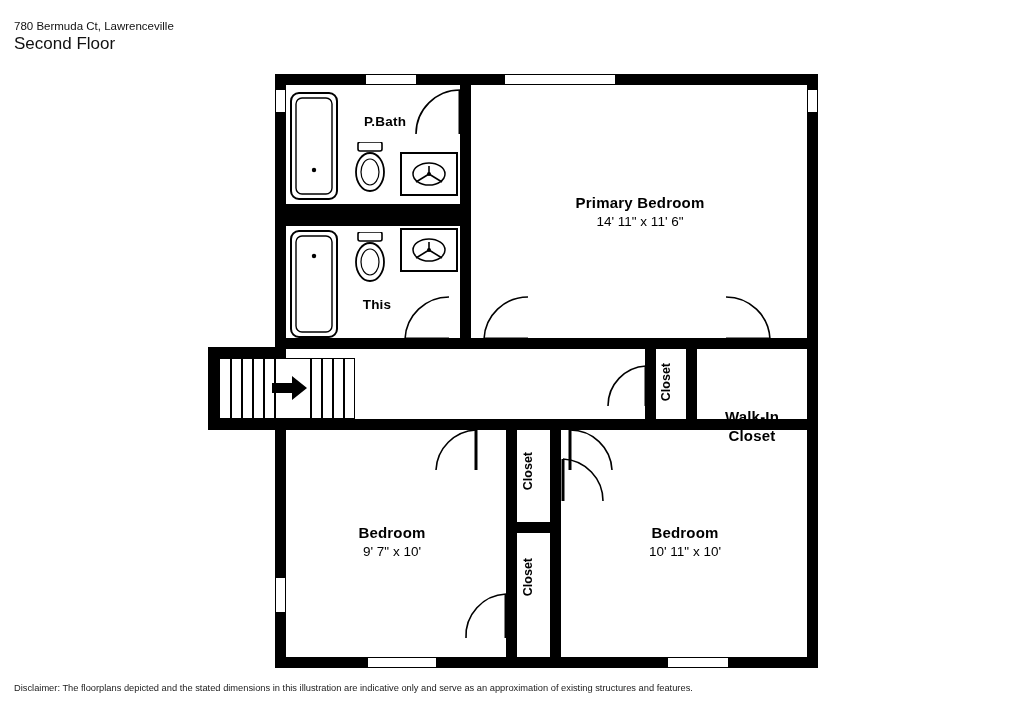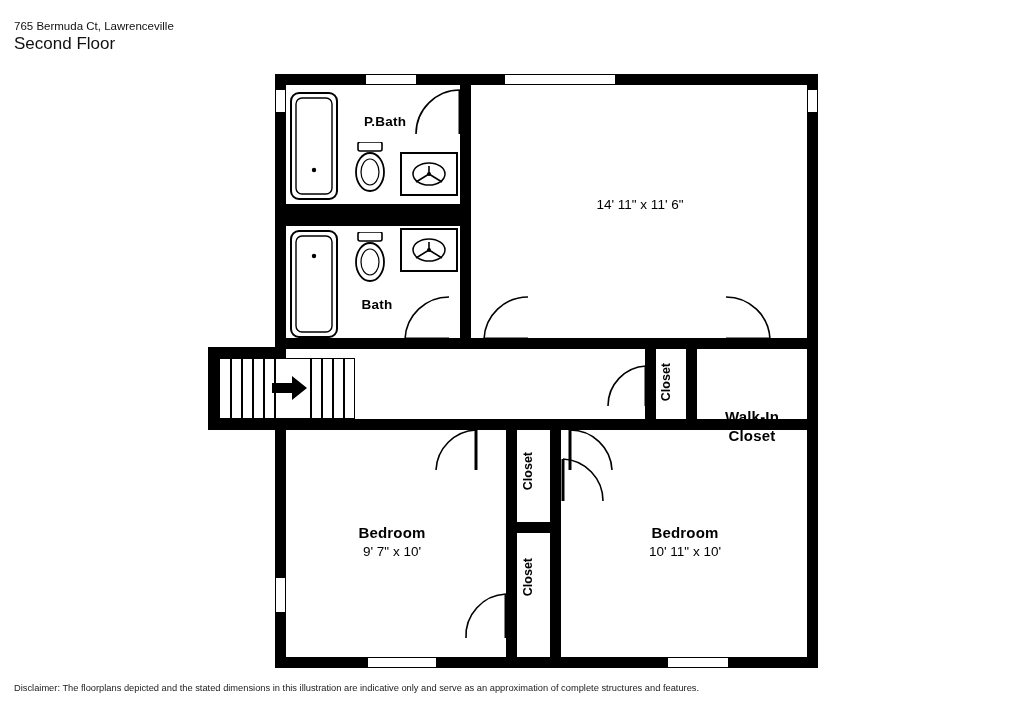--- a/index.html
+++ b/index.html
@@ -124,21 +124,21 @@
   }
 
   
   .fixture { position: absolute; }
   .fixture svg { display: block; }
 </style>
 </head>
 <body>
 
 <div id="header">
-  <div class="addr">765 Bermuda Ct, Lawrenceville</div>
+  <div class="addr">780 Bermuda Ct, Lawrenceville</div>
   <div class="floor">Second Floor</div>
 </div>
 
 <div id="plan">
 
   <div class="wall" style="left:275px; top:74px; width:543px; height:11px;"></div>
 
   <div class="window" style="left:366px; top:74px; width:50px; height:11px;"></div>
   <div class="window" style="left:505px; top:74px; width:110px; height:11px;"></div>
 
@@ -309,25 +309,26 @@
       <path d="M44 4 A42 42 0 0 0 4 48" fill="none" stroke="#000" stroke-width="1.6"></path>
       <line x1="44" y1="4" x2="44" y2="48" stroke="#000" stroke-width="3"></line>
     </svg>
   </div>
 
   <div class="label small" style="left:330px; top:114px; width:110px;">
     <div class="name">P.Bath</div>
   </div>
 
   <div class="label" style="left:520px; top:194px; width:240px;">
+    <div class="name">Primary Bedroom</div>
     <div class="dims">14' 11" x 11' 6"</div>
   </div>
 
   <div class="label small" style="left:322px; top:297px; width:110px;">
-    <div class="name">Bath</div>
+    <div class="name">This</div>
   </div>
 
   <div class="label" style="left:700px; top:384px; width:104px;margin-top:24px;">
     <div class="name">Walk-In</div>
     <div class="name" style="margin-top:2px;">Closet</div>
   </div>
 
   <div class="label" style="left:302px; top:524px; width:180px;">
     <div class="name">Bedroom</div>
     <div class="dims">9' 7" x 10'</div>
@@ -338,14 +339,14 @@
     <div class="dims">10' 11" x 10'</div>
   </div>
 
   <div class="vlabel" style="left:659px; top:363px;">Closet</div>
   <div class="vlabel" style="left:521px; top:452px;">Closet</div>
   <div class="vlabel" style="left:521px; top:558px;">Closet</div>
 
 </div>
 
 <div id="footer">
-  <div>Disclaimer: The floorplans depicted and the stated dimensions in this illustration are indicative only and serve as an approximation of complete structures and features.</div>
+  <div>Disclaimer: The floorplans depicted and the stated dimensions in this illustration are indicative only and serve as an approximation of existing structures and features.</div>
 </div>
 
 </body></html>

